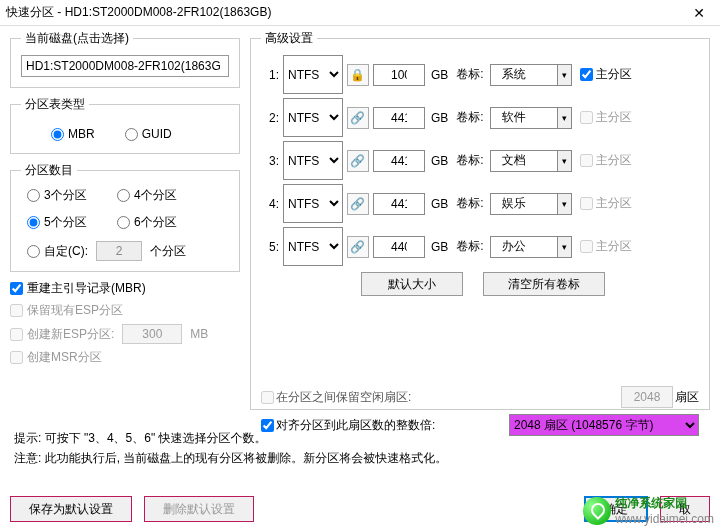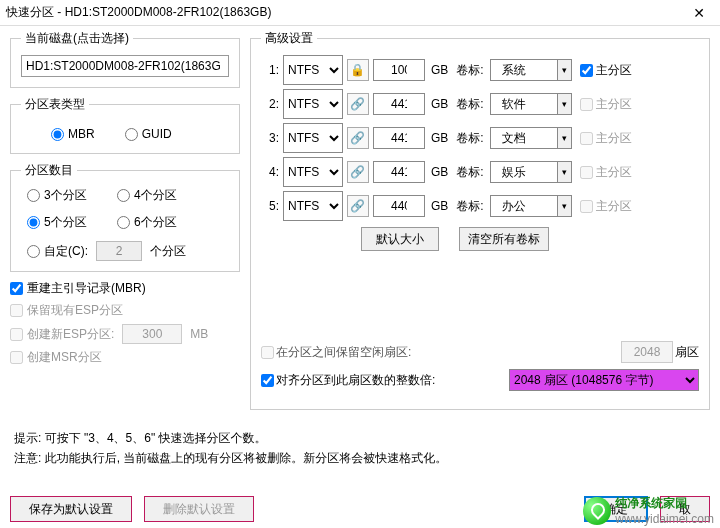--- a/index.html
+++ b/index.html
@@ -15,31 +15,31 @@
 .combo{width:100%;height:22px;border:1px solid #999;padding:10px 4px;background:#fff}
 .radiorow{display:flex;gap:30px;margin:6px 0 2px 30px}
 .radiogrid{display:grid;grid-template-columns:90px 90px;row-gap:10px;margin-left:6px}
 .radiogrid label,.radiorow label{display:flex;align-items:center;gap:4px}
 .numsel{width:46px;height:20px;border:1px solid #bbb;background:#eee;color:#888;text-align:center;margin:0 4px}
 .chkline{display:flex;align-items:center;gap:4px;margin:5px 0}
 .chkline.dis{color:#999}
 .mbinput{width:60px;height:20px;border:1px solid #ccc;background:#f4f4f4;color:#999;text-align:center;margin:0 4px}
 .advrow{display:flex;align-items:center;margin-bottom:4px;gap:4px}
 .advrow .idx{width:18px;text-align:right}
-.fscombo{width:60px;height:30px;border:1px solid #888;background:#fff}
+.fscombo{width:60px;height:39px;border:1px solid #888;background:#fff}
 .iconbox{width:22px;height:22px;border:1px solid #aaa;display:flex;align-items:center;justify-content:center;background:#f8f8f8}
 .sizeinput{width:52px;height:22px;border:1px solid #888;text-align:left;padding:0 17px}
 .gb{margin:0 2px}
 .lblv{margin:0 2px}
 .volinput{width:68px;height:22px;border:1px solid #888;padding:0 11px;background:#fff}
 .primchk{display:flex;align-items:center;gap:3px;margin-left:4px}
 .primchk.dis{color:#999}
 .btnrow{display:flex;gap:20px;margin:6px 0 0 100px}
-.btn{height:24px;border:1px solid #999;background:#f0f0f0;padding:0 14px;cursor:pointer}
-.btn.wide{padding:0 8px}
+.btn{height:24px;border:1px solid #999;background:#f0f0f0;padding:0 26px;cursor:pointer}
+.btn.wide{padding:0 24px}
 .lowopts{margin-top:90px}
 .alignrow{display:flex;align-items:center;gap:2px;margin:6px 0}
 .aligncombo{width:190px;height:22px;border:1px solid #888;background:#d946ef}
 .sectinput{width:52px;height:22px;border:1px solid #ccc;background:#f4f4f4;color:#999;text-align:center}
 .tips{padding:10px 14px;line-height:1.7}
 .botbar{position:absolute;bottom:6px;left:10px;right:10px;display:flex;align-items:center;gap:12px}
 .botbar .spacer{flex:1}
 .botbtn{height:26px;border:1px solid #be185d;background:#f0f0f0;padding:0 18px;cursor:pointer}
 .botbtn.primary{border:2px solid #0078d7}
 .watermark{position:absolute;right:6px;bottom:2px;display:flex;align-items:center;gap:4px;font-size:11px;color:#1a8a1a}

